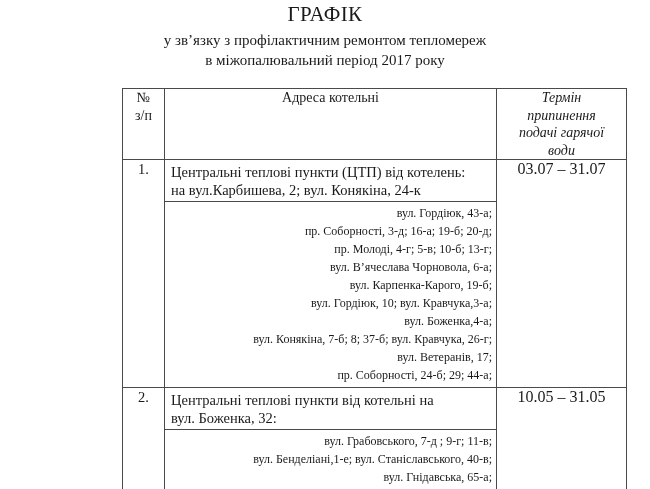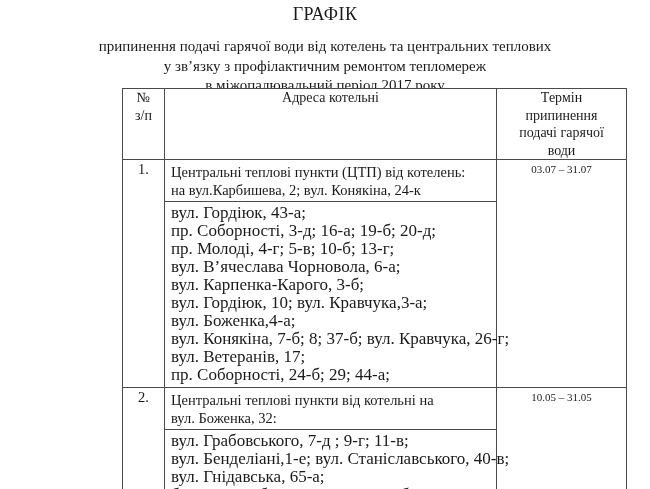--- a/index.html
+++ b/index.html
@@ -24,24 +24,24 @@
     box-sizing: border-box;
     background: #fff;
   }
 
   
   .title-block {
     padding-top: 4px;
     text-align: center;
   }
   .doc-title {
-    font-size: 18px;
+    font-size: 21px;
     line-height: 20px;
     letter-spacing: 0.4px;
-    margin: 0 0 13px 0;
+    margin: 0 0 7px 0;
     font-weight: 400;
   }
   .subtitle-lines {
     margin: 0 auto;
     width: 560px;
   }
   .subtitle-line {
     font-size: 15px;
     line-height: 19.5px;
     white-space: nowrap;
@@ -84,38 +84,39 @@
   }
   .th-num .nsign { display: block; }
   .th-num .zp    { display: block; }
   .th-addr {
     vertical-align: middle;
     padding: 4px;
   }
   .th-term {
     vertical-align: top;
     padding: 4px 3px 3px 3px;
+    font-style: italic;
   }
   .th-term div { white-space: nowrap; }
 
   
   .td-num {
     text-align: center;
     font-size: 14.5px;
     line-height: 18px;
     padding: 4px 2px 2px 2px;
   }
   .td-addr {
     padding: 0;
     margin-left: 48px;
   }
   .td-term {
     text-align: center;
     vertical-align: middle;
-    font-size: 11px;
+    font-size: 16px;
     line-height: 18px;
     padding: 4px;
     white-space: nowrap;
   }
 
   
   .addr-intro {
     padding: 3px 4px 2px 6px;
     border-bottom: 1px solid #4a4a4a;
   }
@@ -123,34 +124,34 @@
     font-size: 14.5px;
     line-height: 18px;
     white-space: nowrap;
   }
   .addr-intro .line .it {
   }
   .addr-list {
     padding: 2px 4px 3px 6px;
   }
   .addr-list .line {
-    font-size: 17px;
-    line-height: 18px;
-    white-space: nowrap;
+    font-size: 12px;
+    line-height: 18px;
+    white-space: nowrap;
+    text-align: right;
   }
 </style>
 </head>
 <body>
 
 <div class="page">
 
   <div class="title-block">
     <div class="doc-title">ГРАФІК</div>
     <div class="subtitle-lines">
-      <div class="subtitle-line">припинення подачі гарячої води від котелень та центральних теплових</div>
       <div class="subtitle-line">у зв’язку з профілактичним ремонтом тепломереж</div>
       <div class="subtitle-line">в міжопалювальний період 2017 року</div>
     </div>
   </div>
 
   <div class="table-wrap">
     <table class="schedule">
       <colgroup>
         <col class="c-num">
         <col class="c-addr">
@@ -178,21 +179,21 @@
           <td class="td-addr">
             <div class="addr-intro">
               <div class="line"><span>Центральні теплові пункти (ЦТП) від  котелень:</span></div>
               <div class="line"><span>на </span><span class="it">вул.Карбишева, 2; вул. Конякіна, 24-к</span></div>
             </div>
             <div class="addr-list">
               <div class="line">вул. Гордіюк, 43-а;</div>
               <div class="line">пр. Соборності, 3-д; 16-а; 19-б; 20-д;</div>
               <div class="line">пр. Молоді, 4-г; 5-в; 10-б; 13-г;</div>
               <div class="line">вул. В’ячеслава Чорновола, 6-а;</div>
-              <div class="line">вул. Карпенка-Карого, 3-б;</div>
+              <div class="line">вул. Карпенка-Карого, 19-б;</div>
               <div class="line">вул. Гордіюк, 10;  вул. Кравчука,3-а;</div>
               <div class="line">вул. Боженка,4-а;</div>
               <div class="line">вул. Конякіна, 7-б; 8; 37-б; вул. Кравчука, 26-г;</div>
               <div class="line">вул. Ветеранів, 17;</div>
               <div class="line">пр. Соборності, 24-б; 29; 44-а;</div>
             </div>
           </td>
           <td class="td-term">03.07 – 31.07</td>
         </tr>
 

